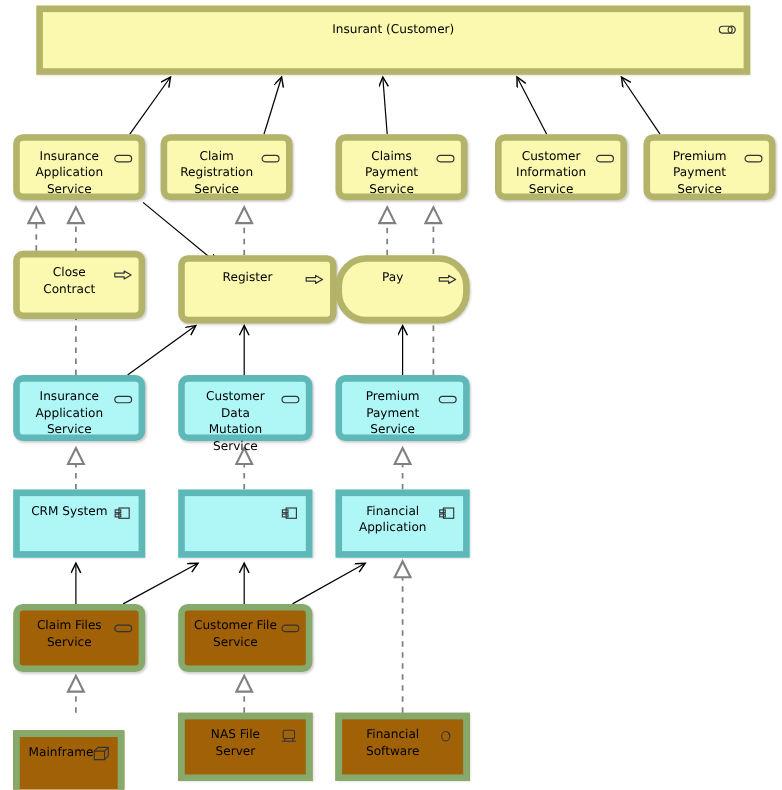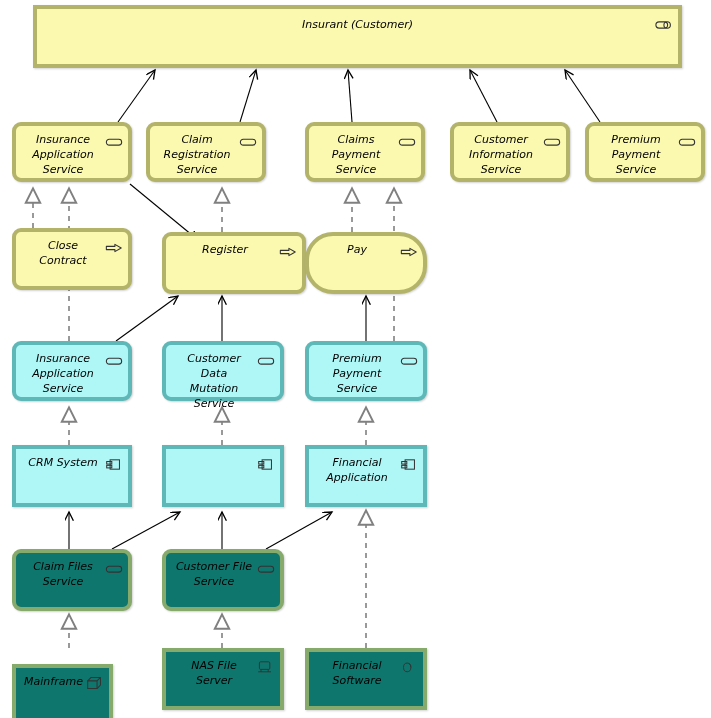--- a/index.html
+++ b/index.html
@@ -1,27 +1,27 @@
 <!DOCTYPE html>
 <html><head>
 <meta charset="utf-8">
 <style>
   html,body{margin:0;padding:0;background:#ffffff;}
   body{font-family:"DejaVu Sans","Liberation Sans",sans-serif;}
   #canvas{position:relative;width:711px;height:718px;background:#ffffff;overflow:hidden;}
   svg#edges{position:absolute;left:0;top:0;width:711px;height:718px;pointer-events:none;}
-  .node{position:absolute;box-sizing:border-box;border:4px solid #404040;
-        box-shadow:1px 1px 2px rgba(0,0,0,.18);font-style:italic;}
+  .node{position:absolute;box-sizing:border-box;border:6px solid #404040;
+        box-shadow:1px 1px 2px rgba(0,0,0,.18);}
   .node .lbl{position:absolute;left:8px;right:26px;top:6px;text-align:center;
         font-size:11px;line-height:15px;color:#000;white-space:pre-line;}
   .node .ico{position:absolute;right:6px;top:7px;width:17px;height:12px;}
   
   .biz{background:#fbf8b0;border-color:#b3b36a;}
   .app{background:#aff7f7;border-color:#5fb8b8;}
-  .tech{background:#0f766e;border-color:#86a96c;}
+  .tech{background:#a16207;border-color:#86a96c;}
   .rounded{border-radius:9px;}
   .sharp{border-radius:0;}
   .banner .lbl{left:0;right:0;top:8px;}
 </style>
 </head>
 <body>
 
 <div id="canvas">
   <svg id="edges" xmlns="http://www.w3.org/2000/svg">
       <defs>

